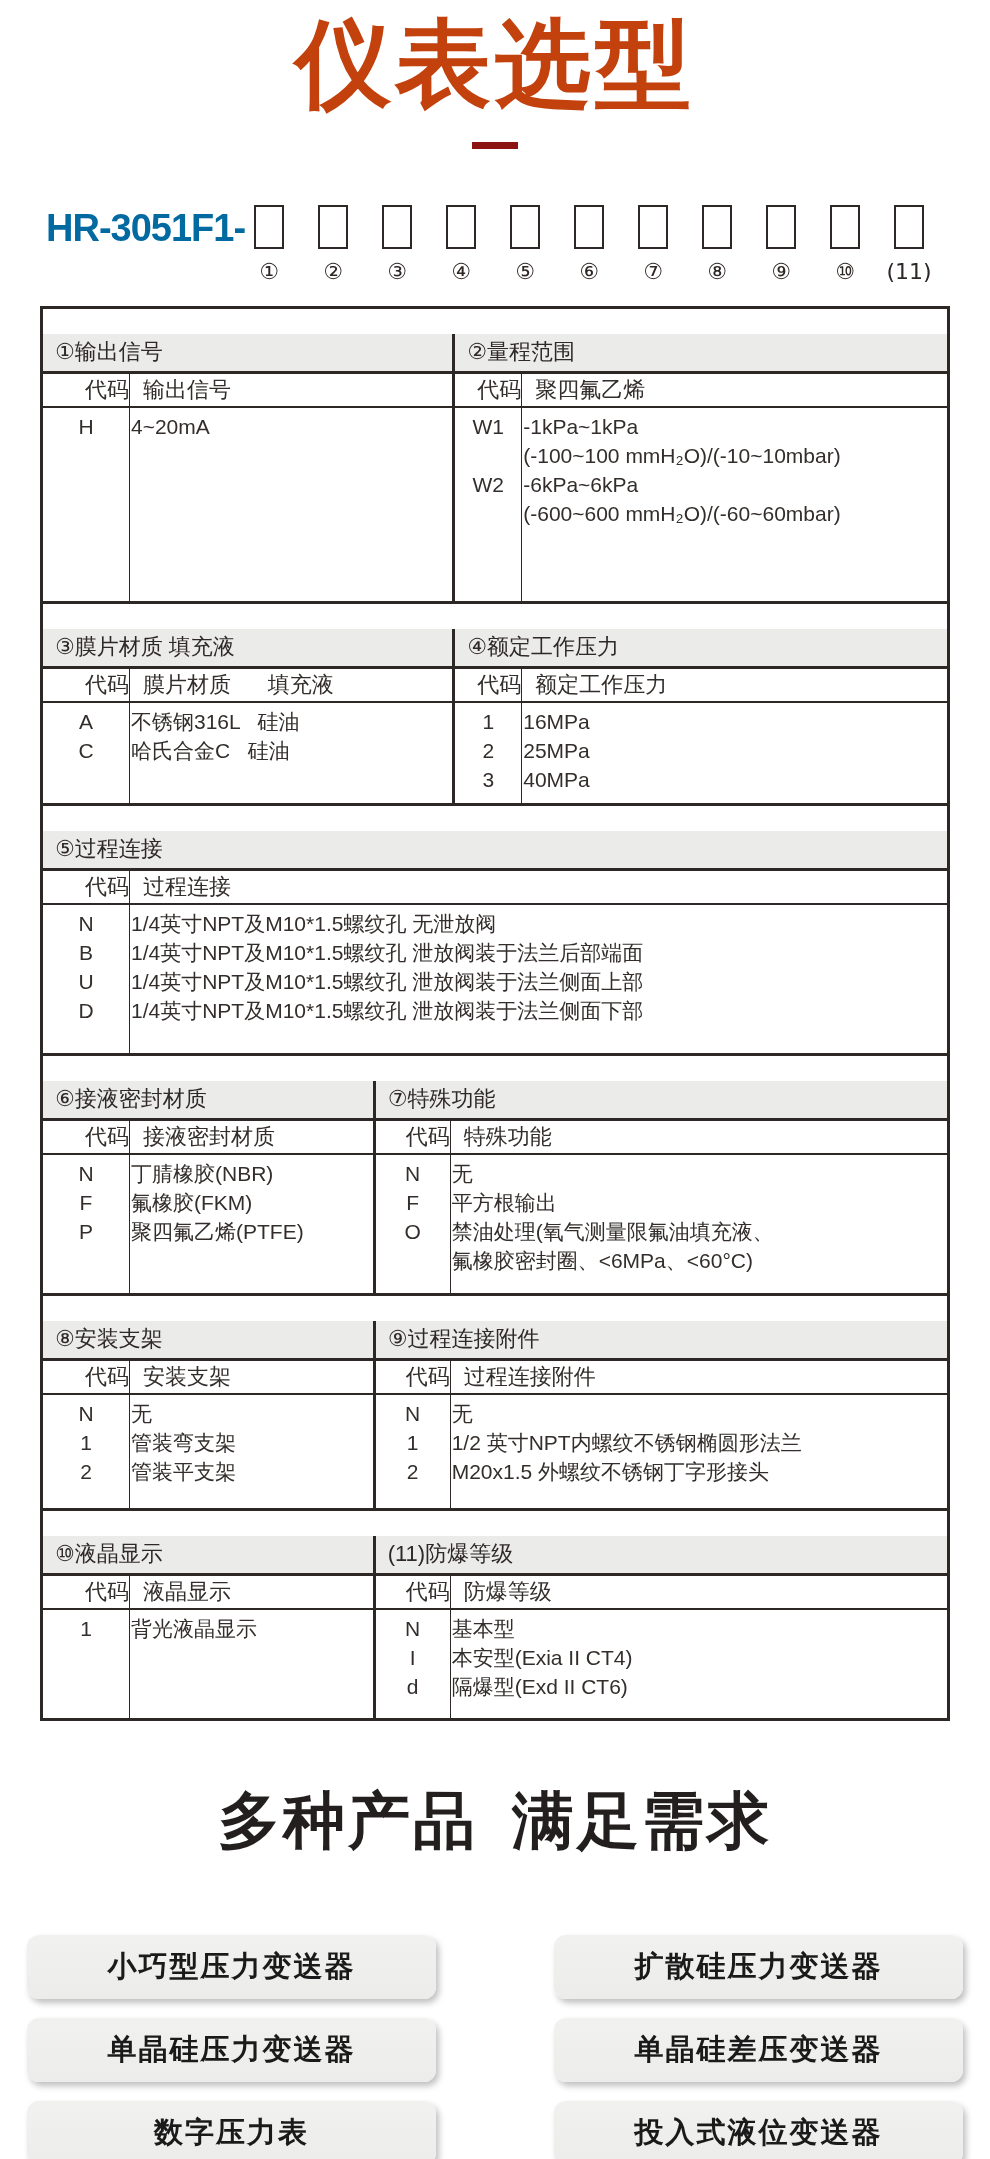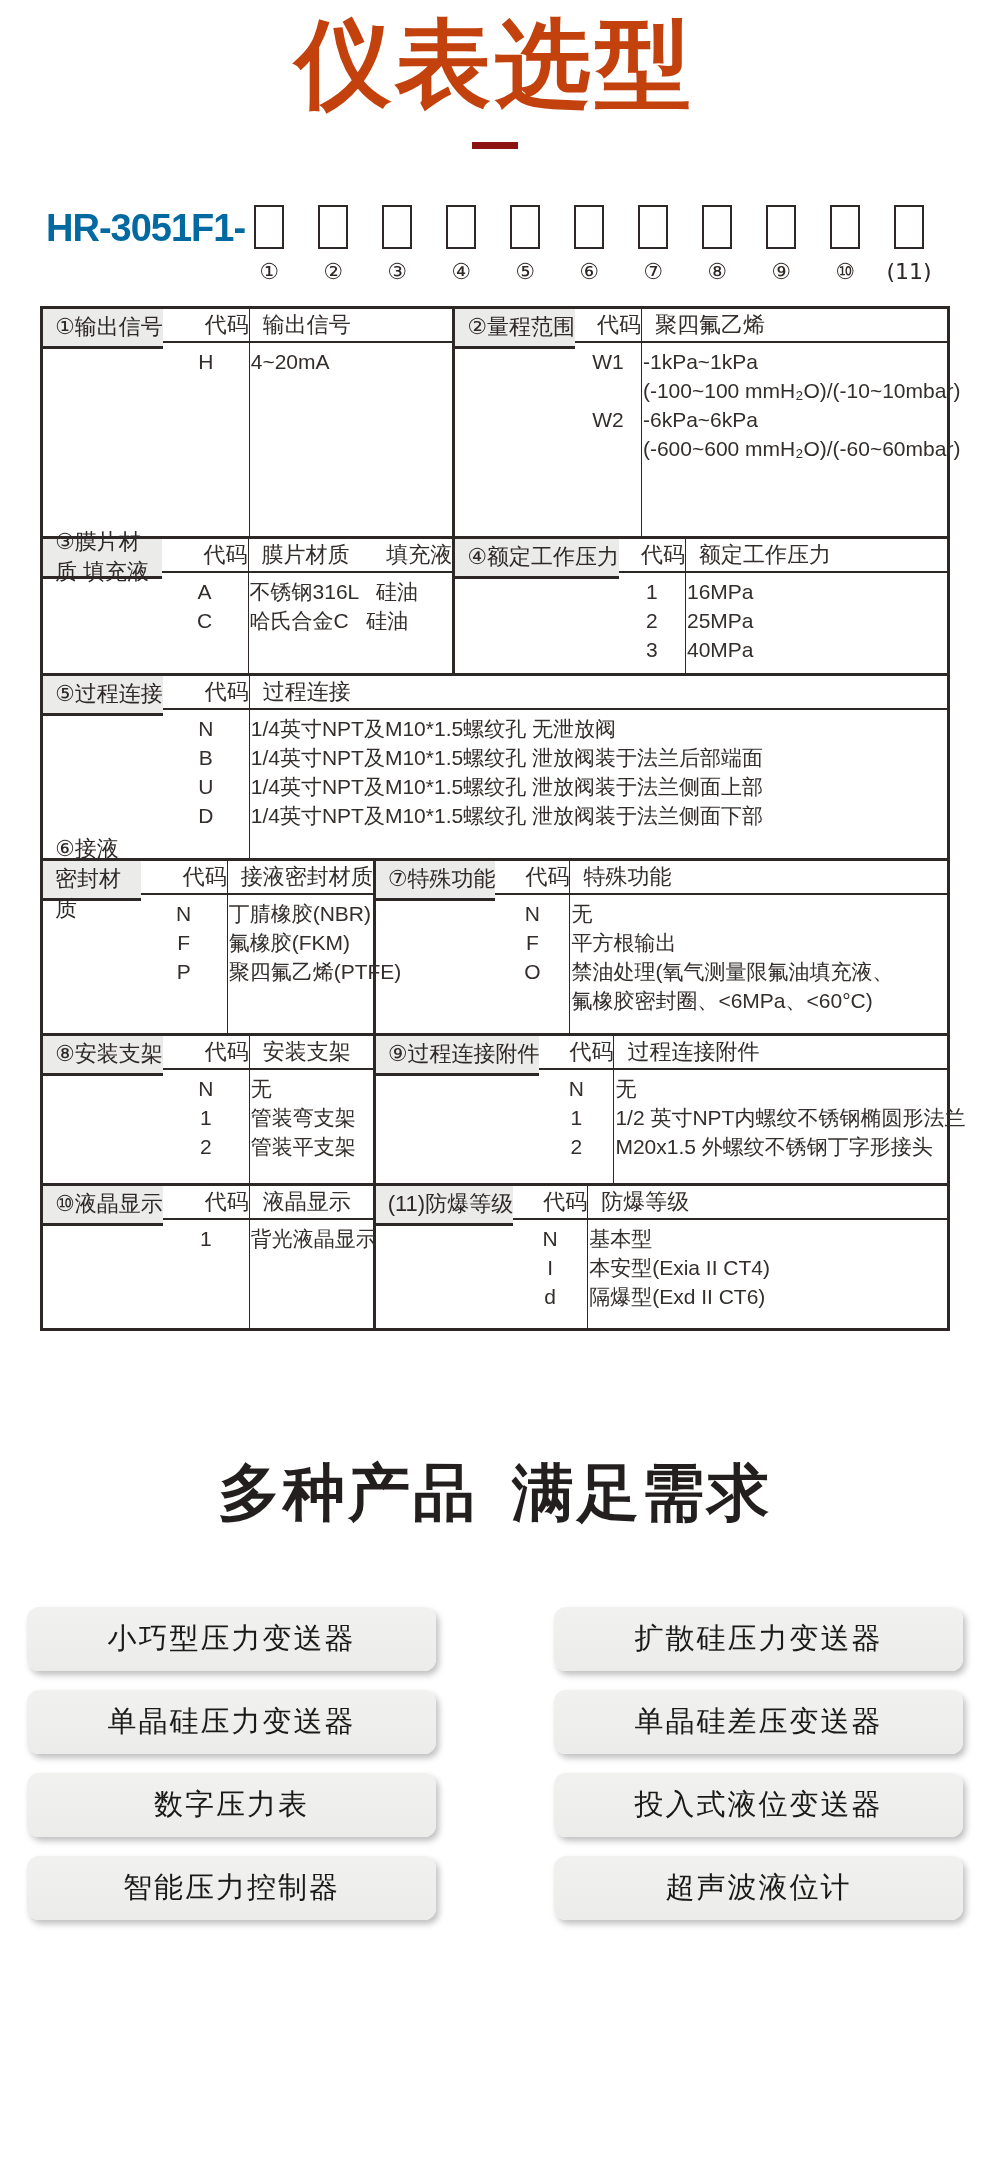--- a/index.html
+++ b/index.html
@@ -23,21 +23,21 @@
   }
   .positions{display:flex;gap:32px;}
   .pos-col{display:flex;flex-direction:column;align-items:center;width:32px;}
   .box{width:30px;height:44px;border:2px solid #2d2725;box-sizing:border-box;background:#fff;}
   .pos-label{margin-top:10px;font-size:22px;color:#2d2725;white-space:nowrap;
     font-family:"DejaVu Sans","Liberation Sans",sans-serif;}
   
   .sel-table{border:3px solid #2d2725;margin:22px 40px 0;font-size:21px;}
   .band{display:flex;align-items:stretch;border-top:3px solid #2d2725;}
   .sel-table .band:first-child{border-top:none;}
-  .sec{display:flex;flex-direction:row;box-sizing:border-box;}
+  .sec{display:flex;flex-direction:column;box-sizing:border-box;margin-top:25px;}
   .sec-left{border-right:3px solid #2d2725;}
   .sec-right{flex:1;}
   .sec-full{width:100%;}
   .sec-head{
     height:40px;box-sizing:border-box;display:flex;align-items:center;
     padding-left:12px;background:#ebebe9;border-bottom:3px solid #2d2725;
     font-size:22px;font-weight:500;color:#2e2926;
   }
   .sec-main{position:relative;flex:1;display:flex;flex-direction:column;}
   .sec-main::before{
@@ -51,32 +51,32 @@
   }
   .code-h{text-align:right;}
   .col-h{padding-left:14px;white-space:pre;}
   .sec-data{padding:4px 0 4px;}
   .row{display:grid;grid-template-columns:var(--codew) 1fr;}
   .row .code{line-height:29px;text-align:center;}
   .row .desc{min-width:0;}
   .line{line-height:29px;padding-left:2px;white-space:pre;}
   
   .products-heading{
-    margin:120px 0 0;display:flex;justify-content:center;gap:34px;
+    margin:58px 0 0;display:flex;justify-content:center;gap:34px;
     font-size:62px;font-weight:900;letter-spacing:3px;color:#231f1e;
   }
   .product-grid{
     margin:72px 27px 0;display:grid;grid-template-columns:1fr 1fr;
     column-gap:118px;row-gap:19px;
   }
   .product-btn{
     height:64px;display:flex;align-items:center;justify-content:center;
     background:linear-gradient(180deg,#f1f1f0,#ececeb);
     border-radius:12px;box-shadow:3px 4px 6px rgba(0,0,0,0.25);
-    font-size:29px;font-weight:400;letter-spacing:2px;color:#1a1a1a;
+    font-size:29px;font-weight:700;letter-spacing:2px;color:#1a1a1a;
     cursor:pointer;white-space:nowrap;
   }
 </style>
 </head>
 <body>
 
 <h1 class="page-title">仪表选型</h1>
 <div class="accent-dash"></div>
 
 <div class="model-row">

